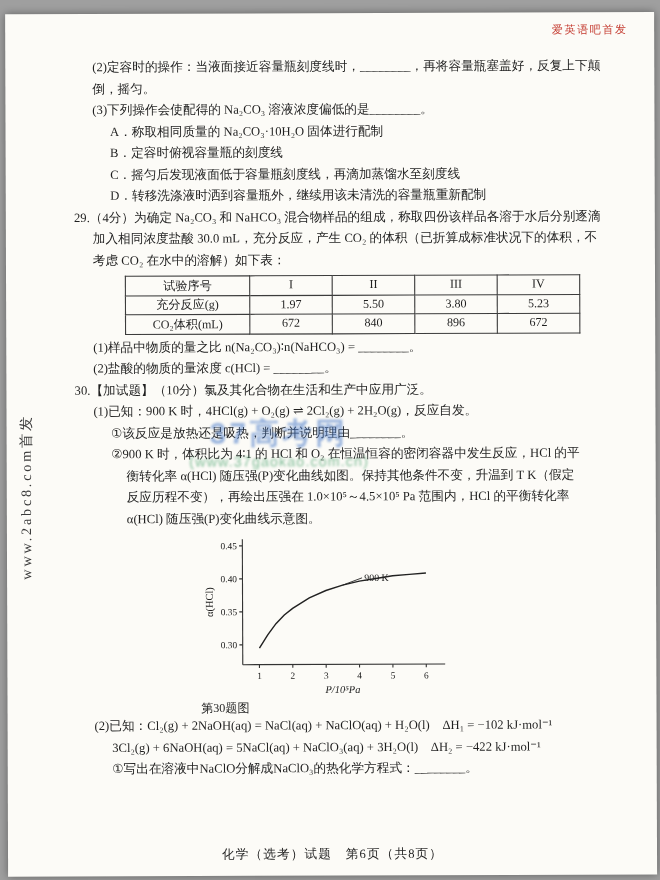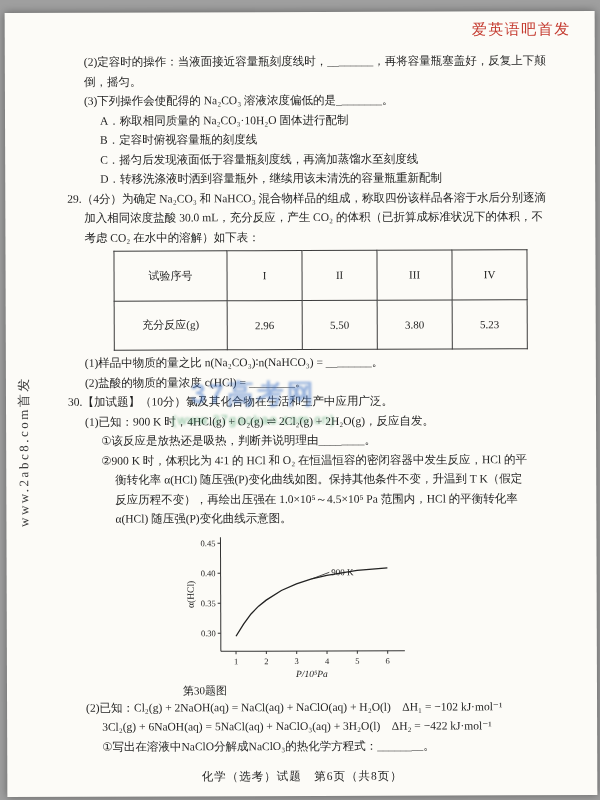--- a/index.html
+++ b/index.html
@@ -12,32 +12,32 @@
     position:absolute;left:6px;top:12px;width:590px;height:784px;
     background:#fcfbf7;box-shadow:0 0 8px rgba(0,0,0,.4);
     transform:rotate(-0.2deg);overflow:hidden;
   }
   .content{position:absolute;inset:0;padding:40px 26px 0 62px;}
   .line{min-height:19.5px;line-height:19.5px;font-size:11.5px;color:#1f1f1f;white-space:nowrap;}
   .ind-q{margin-left:0;}
   .ind-sub{margin-left:17px;}
   .ind-opt{margin-left:33px;}
   .ind-cont{margin-left:47px;}
-  .stamp{position:absolute;top:9px;right:24px;color:#c43b30;font-size:15px;letter-spacing:1.5px;}
+  .stamp{position:absolute;top:9px;right:24px;color:#c43b30;font-size:10px;letter-spacing:1.5px;}
   .side{
     position:absolute;left:9px;top:514px;transform:rotate(-90deg);transform-origin:0 0;
     font-size:13px;letter-spacing:2.5px;color:#3a3a3a;white-space:nowrap;
   }
   .watermark{position:absolute;left:166px;top:364px;text-align:center;filter:blur(1.1px);opacity:.85;pointer-events:none;}
   .wm1{font-size:27px;font-weight:bold;color:rgba(58,112,196,.6);letter-spacing:3px;font-family:"Liberation Sans","DejaVu Sans",sans-serif;}
   .wm2{font-size:13px;color:rgba(46,148,88,.7);letter-spacing:1px;font-family:"Liberation Sans","DejaVu Sans",sans-serif;}
   .dtable{border-collapse:collapse;margin:3px 0 3px 46px;}
   .dtable th,.dtable td{
     border:1px solid #3c3c3c;font-weight:normal;font-size:11px;
-    text-align:center;padding:16px 6px;height:16.5px;color:#1f1f1f;
+    text-align:center;padding:0 6px;height:16.5px;color:#1f1f1f;
   }
   .dtable .c0{width:100px;}
   .dtable .c{width:62px;}
   .chart-wrap{margin:2px 0 0 114px;width:238px;}
   .chart-wrap svg{display:block;font-family:"Liberation Serif","DejaVu Serif",serif;}
   .chart-caption{font-size:11px;color:#1f1f1f;text-align:left;margin-top:2px;}
   .footer{position:absolute;bottom:12px;left:0;width:100%;text-align:center;font-size:11.5px;color:#1f1f1f;letter-spacing:1px;}
 </style>
 </head>
 <body>
@@ -63,24 +63,31 @@
       <tbody>
           <tr>
         <th class="c0">试验序号</th>
         <th class="c">I</th>
         <th class="c">II</th>
         <th class="c">III</th>
         <th class="c">IV</th>
       </tr>
       <tr>
         <td class="c0">充分反应(g)</td>
-        <td>2.96</td>
+        <td>1.97</td>
         <td>5.50</td>
         <td>3.80</td>
         <td>5.23</td>
+      </tr>
+      <tr>
+        <td class="c0">CO₂体积(mL)</td>
+        <td>672</td>
+        <td>840</td>
+        <td>896</td>
+        <td>672</td>
       </tr>
     </tbody>
       </table>
 
     <div class="line ind-sub">(1)样品中物质的量之比 n(Na₂CO₃)∶n(NaHCO₃) = ________。</div>
     <div class="line ind-sub">(2)盐酸的物质的量浓度 c(HCl) = ________。</div>
     <div class="line ind-q">30.【加试题】（10分）氯及其化合物在生活和生产中应用广泛。</div>
     <div class="line ind-sub">(1)已知：900 K 时，4HCl(g) + O₂(g) ⇌ 2Cl₂(g) + 2H₂O(g)，反应自发。</div>
     <div class="line ind-opt">①该反应是放热还是吸热，判断并说明理由________。</div>
     <div class="line ind-opt">②900 K 时，体积比为 4∶1 的 HCl 和 O₂ 在恒温恒容的密闭容器中发生反应，HCl 的平</div>

